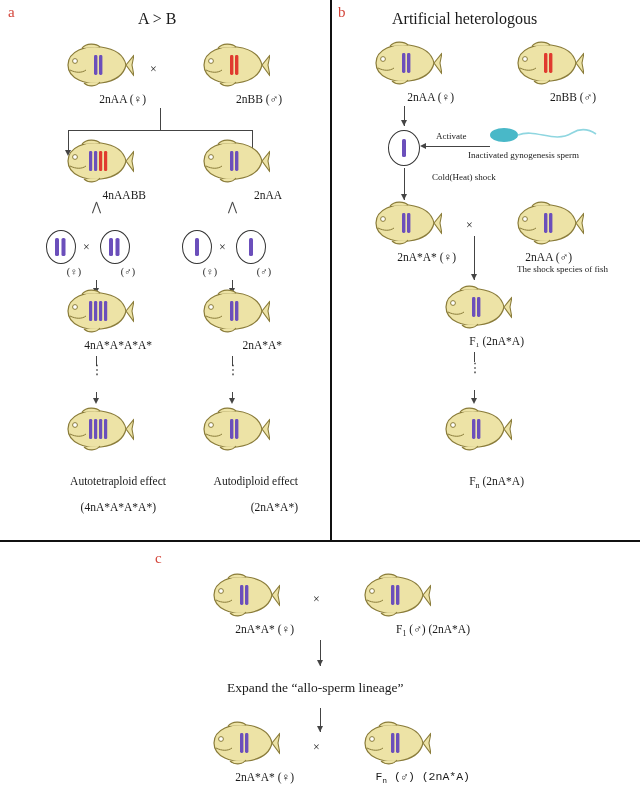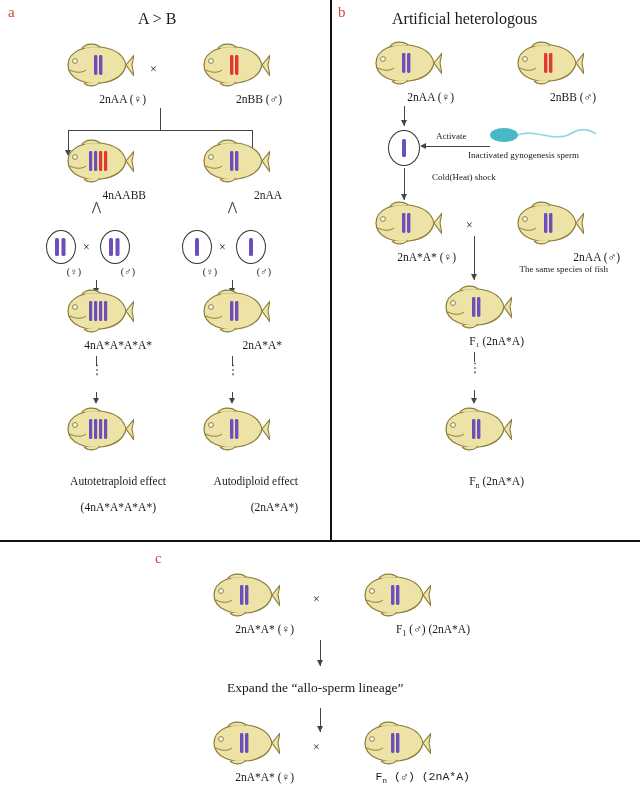--- a/index.html
+++ b/index.html
@@ -320,22 +320,22 @@
     <path d="M68 23 L76 13 L74 23 L76 34 Z" fill="#ede3a6" stroke="#8a7c3a" stroke-width="1.1"></path>
     <path d="M24 6 C28 1, 38 1, 42 5" fill="#ede3a6" stroke="#8a7c3a" stroke-width="1.1"></path>
     <path d="M26 41 C30 45, 38 45, 42 40" fill="#ede3a6" stroke="#8a7c3a" stroke-width="1.1"></path>
     <circle cx="17" cy="19" r="2.4" fill="#fff" stroke="#8a7c3a" stroke-width="1"></circle>
     <path d="M12 28 C18 31, 24 31, 28 28" fill="none" stroke="#8a7c3a" stroke-width="1"></path>
     <rect x="36" y="13" width="3.4" height="20" rx="1.4" fill="#6b4fbb"></rect>
     <rect x="41" y="13" width="3.4" height="20" rx="1.4" fill="#6b4fbb"></rect>
   </svg>
 </div>
 <div class="label" style="left:352px;top:250px;width:104px;">2nA*A* (♀)</div>
-<div class="label" style="left:520px;top:250px;width:100px;">2nAA (♂)</div>
-<div class="label tiny" style="left:486px;top:264px;width:122px;">The same species of fish</div>
+<div class="label" style="left:472px;top:250px;width:100px;">2nAA (♂)</div>
+<div class="label tiny" style="left:486px;top:264px;width:122px;">The shock species of fish</div>
 
 <div class="ln v" style="left:474px;top:236px;height:44px;"></div>
 <div class="arrowhead" style="left:470.5px;top:274px;"></div>
 
 <div class="fish" style="left:436px;top:284px;">
   <svg width="76" height="46" viewBox="0 0 76 46">
     <path d="M10 23 C10 9, 28 3, 43 5 C58 7, 66 14, 68 23 C66 32, 58 39, 43 41 C28 43, 10 37, 10 23 Z" fill="#ede3a6" stroke="#8a7c3a" stroke-width="1.2"></path>
     <path d="M68 23 L76 13 L74 23 L76 34 Z" fill="#ede3a6" stroke="#8a7c3a" stroke-width="1.1"></path>
     <path d="M24 6 C28 1, 38 1, 42 5" fill="#ede3a6" stroke="#8a7c3a" stroke-width="1.1"></path>
     <path d="M26 41 C30 45, 38 45, 42 40" fill="#ede3a6" stroke="#8a7c3a" stroke-width="1.1"></path>

